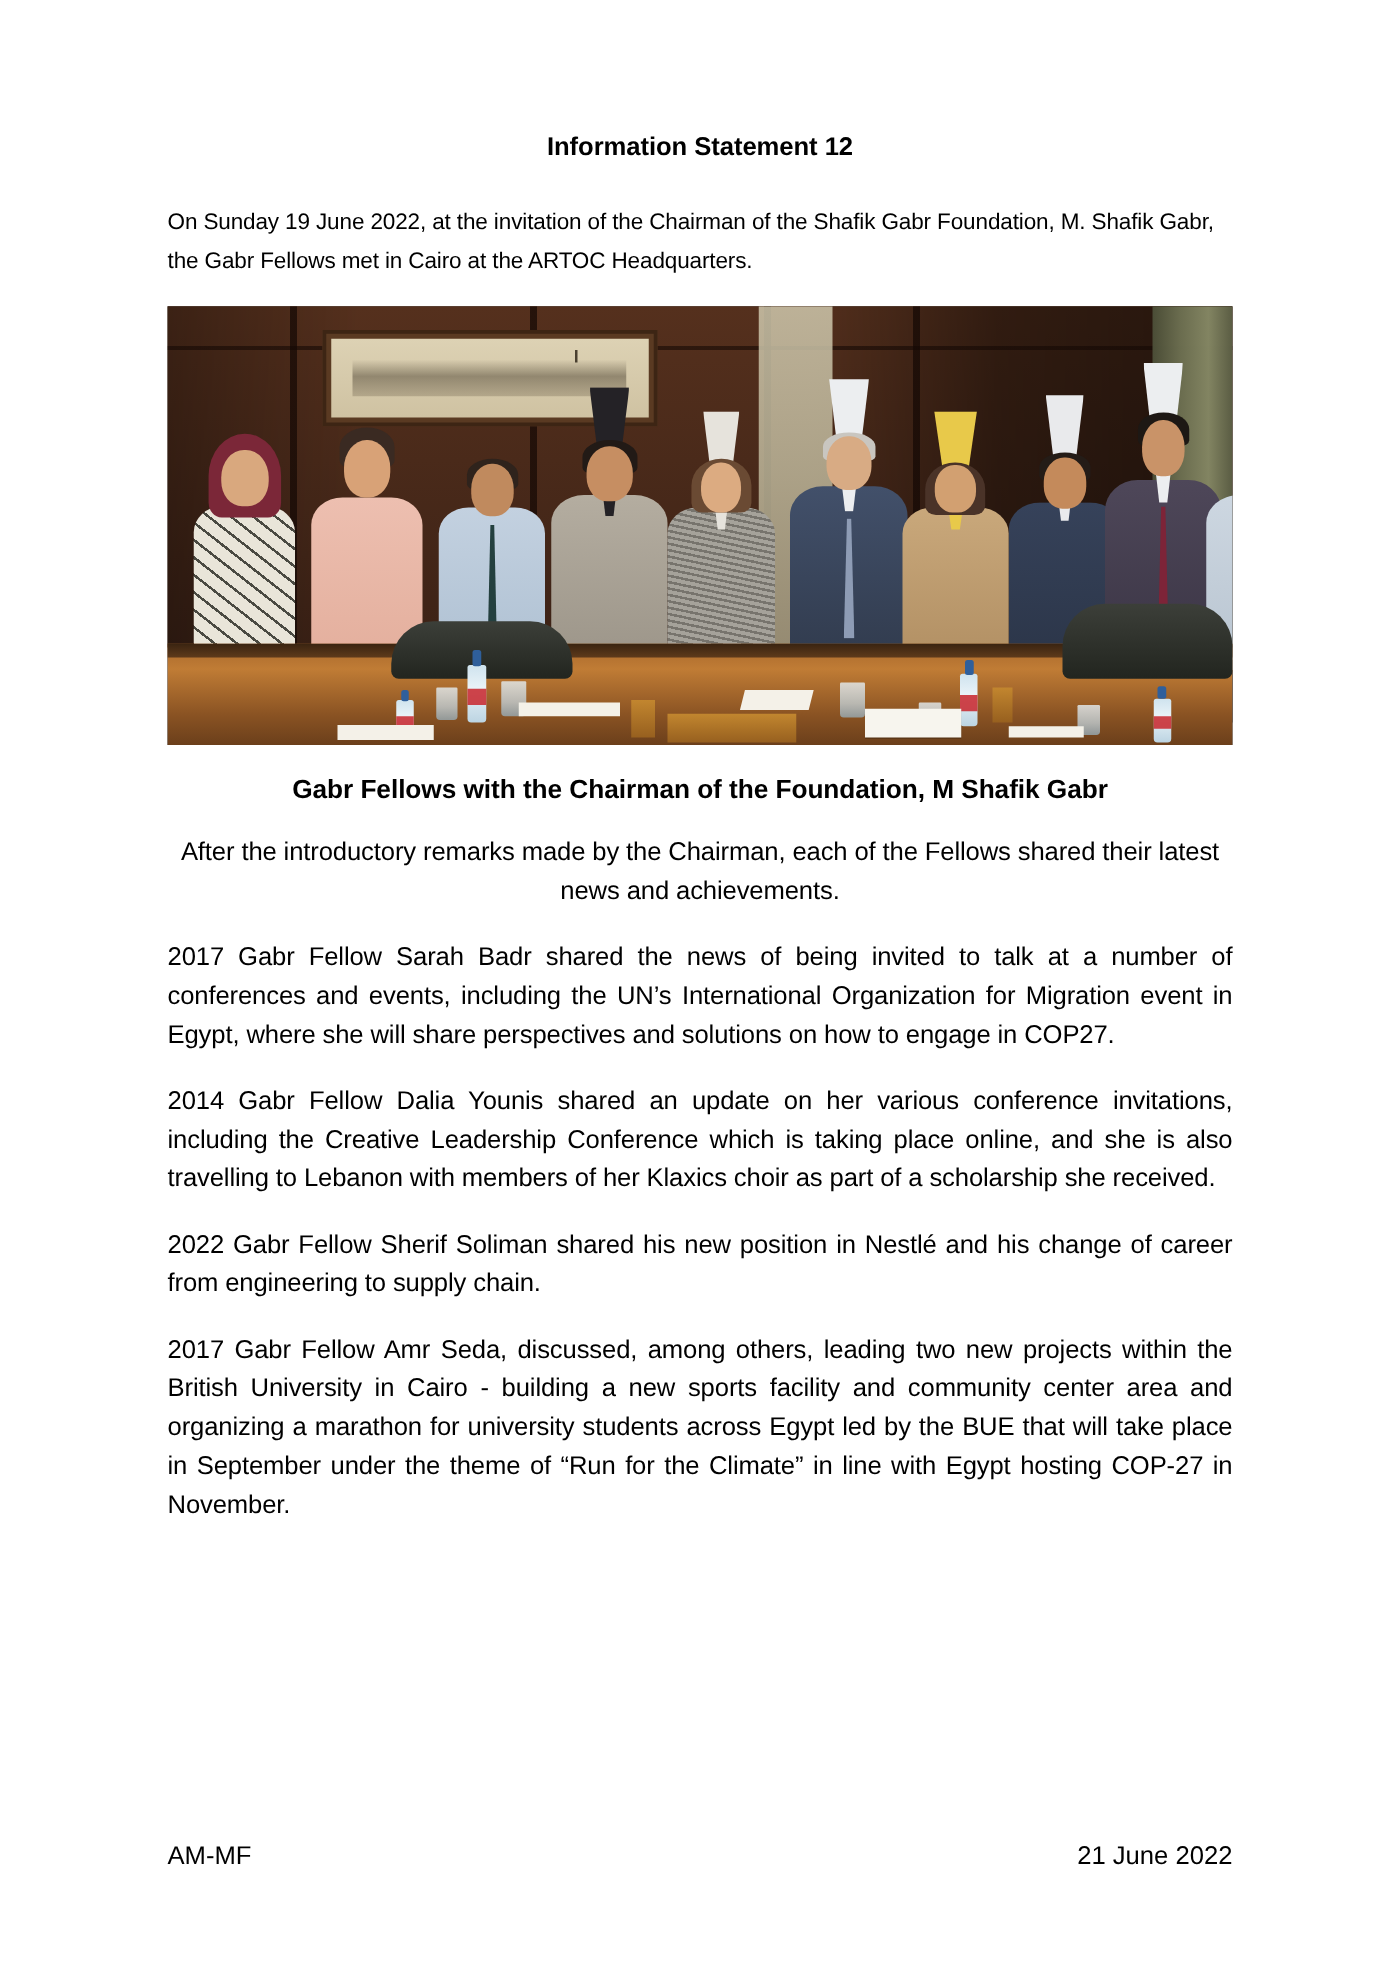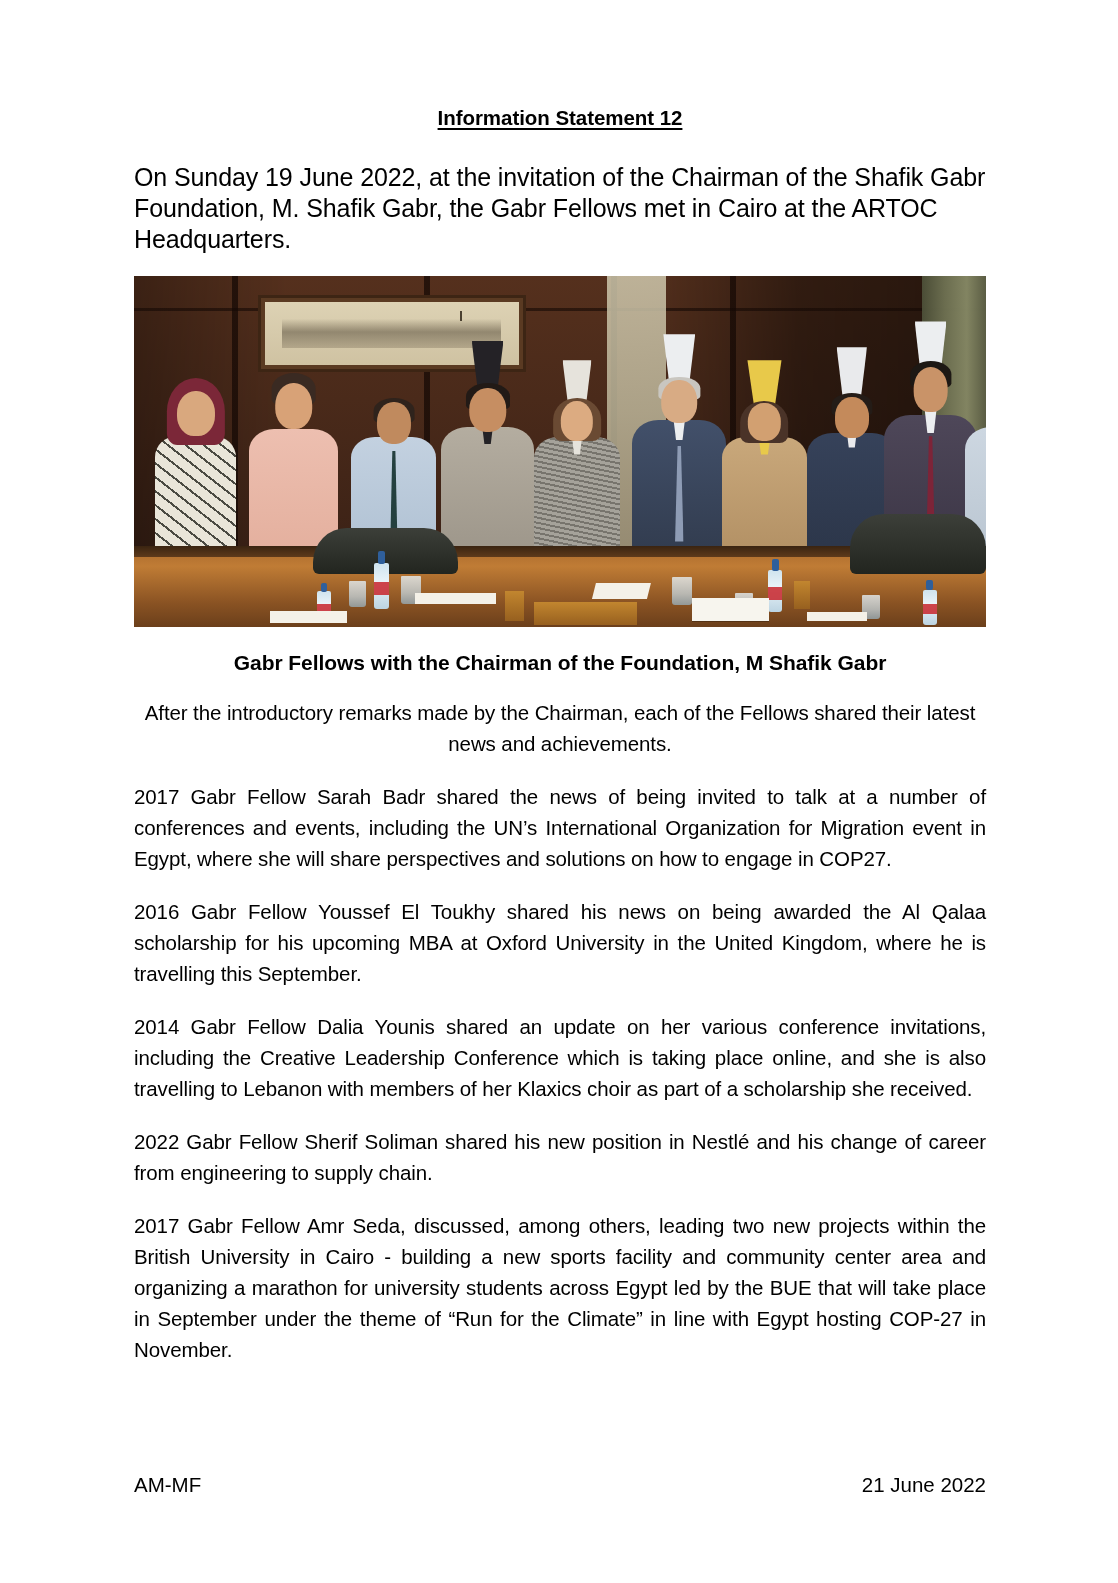--- a/index.html
+++ b/index.html
@@ -33,35 +33,34 @@
   .doc-title {
     text-align: center;
     font-weight: bold;
     font-size: 20.5px;
     line-height: 1.0;
     margin: 0;
     padding-top: 108px;
     letter-spacing: -0.05px;
   }
   .doc-title span {
-    text-decoration: underline;
     text-underline-offset: 3px;
   }
   .doc-subtitle {
     text-align: center;
     font-weight: bold;
     font-size: 19.5px;
     margin: 0;
     padding-top: 33px;
     letter-spacing: -0.05px;
   }
 
   
   .intro {
-    font-size: 25px;
+    font-size: 18px;
     line-height: 31px;
     text-align: left;
     margin: 0;
     padding-top: 33px;
     letter-spacing: -0.1px;
   }
 
   
   .photo-wrap {
     margin-top: 21px;
@@ -417,21 +416,20 @@
         <div class="wood-box" style="left:47%; bottom:0.5%; width:12%; height:6.5%;"></div>
         <div class="wood-box" style="left:77.5%; bottom:5%; width:1.8%; height:8%;"></div>
 
       </div>
     </div>
 
     <p class="caption">Gabr Fellows with the Chairman of the Foundation, M Shafik Gabr</p>
 
     <p class="para first-body">After the introductory remarks made by the Chairman, each of the Fellows shared their latest news and achievements.</p>
     <p class="para">2017 Gabr Fellow Sarah Badr shared the news of being invited to talk at a number of conferences and events, including the UN’s International Organization for Migration event in Egypt, where she will share perspectives and solutions on how to engage in COP27.</p>
-    <p class="para">2016 Gabr Fellow Youssef El Toukhy shared his news on being awarded the Al Qalaa scholarship for his upcoming MBA at Oxford University in the United Kingdom, where he is travelling this September.</p>
     <p class="para">2014 Gabr Fellow Dalia Younis shared an update on her various conference invitations, including the Creative Leadership Conference which is taking place online, and she is also travelling to Lebanon with members of her Klaxics choir as part of a scholarship she received.</p>
     <p class="para">2022 Gabr Fellow Sherif Soliman shared his new position in Nestlé and his change of career from engineering to supply chain.</p>
     <p class="para">2017 Gabr Fellow Amr Seda, discussed, among others, leading two new projects within the British University in Cairo - building a new sports facility and community center area  and organizing a marathon for university students across Egypt led by the BUE that will take place in September under the theme of “Run for the Climate” in line with Egypt hosting COP-27 in November.</p>
 
   </div>
 
   <div class="footer">
     <span>AM-MF</span>
     <span>21 June 2022</span>
   </div>

